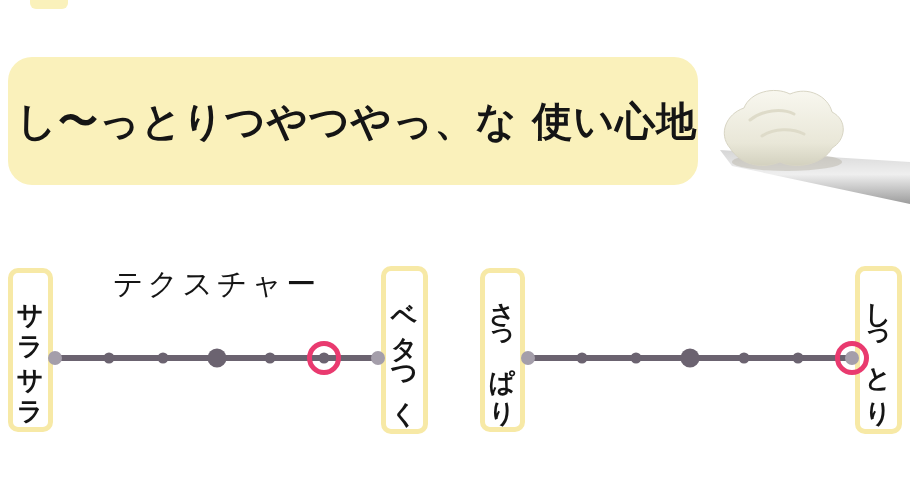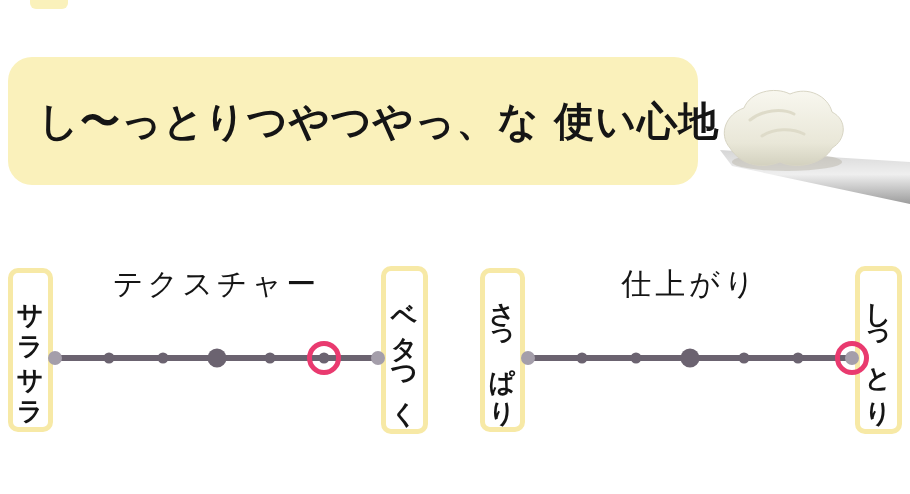--- a/index.html
+++ b/index.html
@@ -15,21 +15,21 @@
   .top-fragment {
     position: absolute; left: 30px; top: 0; width: 38px; height: 9px;
     background: var(--banner-bg, #faf1bb);
     border-radius: 0 0 6px 6px;
   }
   .banner {
     position: absolute; left: 8px; top: 57px; width: 690px; height: 128px;
     background: var(--banner-bg, #faf1bb);
     border-radius: 24px;
     display: flex; align-items: center;
-    padding-left: 30px; box-sizing: border-box;
+    padding-left: 8px; box-sizing: border-box;
   }
   .banner-title {
     font-size: 40px; font-weight: bold; letter-spacing: 1px; white-space: nowrap;
   }
   .photo { position: absolute; left: 692px; top: 76px; width: 218px; height: 138px; }
   .scale-title {
     position: absolute; top: 264px; font-size: 30px; font-weight: normal;
     text-align: center; letter-spacing: 4px;
   }
   .label-box {
@@ -103,21 +103,20 @@
   <div class="dot end" style="left: 0%;"></div>
       <div class="dot" style="left: 16.6667%;"></div>
       <div class="dot" style="left: 33.3333%;"></div>
       <div class="dot mid" style="left: 50%;"></div>
       <div class="dot" style="left: 66.6667%;"></div>
       <div class="dot" style="left: 83.3333%;"></div>
       <div class="ring" style="left: 83.3333%;"></div>
       <div class="dot end" style="left: 100%;"></div>
     </div>
 
-  <div class="scale-title" style="left:528px;width:324px;">仕上がり</div>
   <div class="label-box" style="left:480px;top:268px;width:45px;height:164px;">
     <span>さっぱり</span>
   </div>
   <div class="label-box" style="left:855px;top:266px;width:47px;height:168px;">
     <span>しっとり</span>
   </div>
   <div class="track" style="left:528px;top:340px;width:324px;">
     <div class="track-line"></div>
   <div class="dot end" style="left: 0%;"></div>
       <div class="dot" style="left: 16.6667%;"></div>

